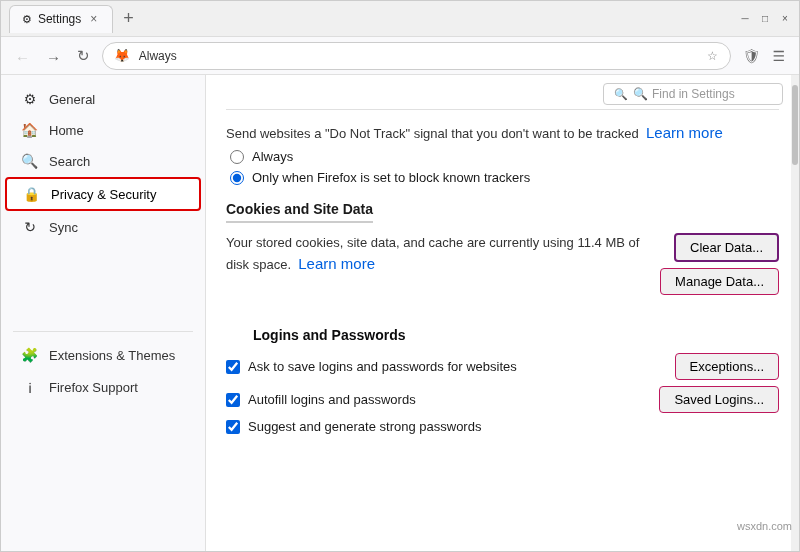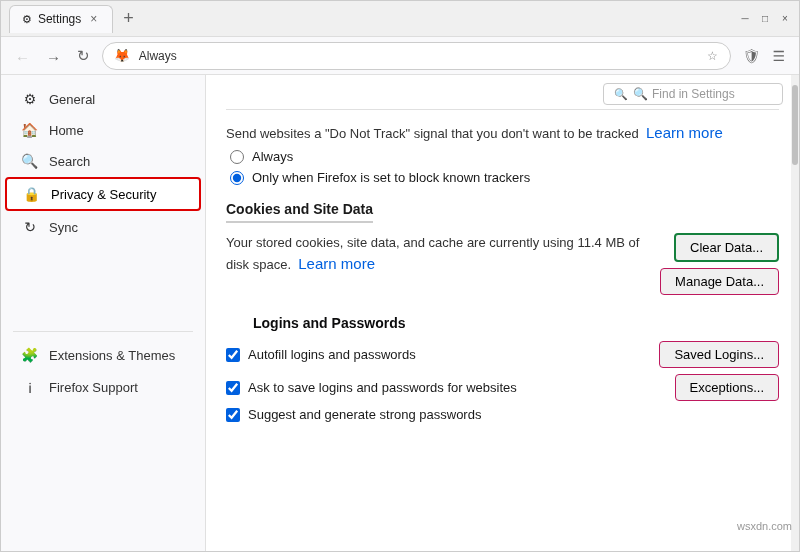--- a/index.html
+++ b/index.html
@@ -45,28 +45,28 @@
     .content-area { padding: 0 20px 20px; }
     .separator-line { height: 1px; background: #e0e0e0; margin-bottom: 14px; }
 
     .dnt-section { margin-bottom: 16px; }
     .dnt-text { font-size: 13px; color: #333; margin-bottom: 8px; }
     .learn-more { color: #0060df; text-decoration: none; font-size: 15px; }
     .radio-group { display: flex; flex-direction: column; gap: 6px; padding-left: 4px; }
     .radio-item { display: flex; align-items: center; gap: 8px; font-size: 13px; }
     .radio-item input[type="radio"] { accent-color: #0060df; width: 14px; height: 14px; }
 
-    .section { margin-bottom: 20px; }
+    .section { margin-bottom: 32px; }
 
     .section-row { display: flex; align-items: flex-start; justify-content: space-between; gap: 8px; }
     .section-text { flex: 1; font-size: 13px; color: #333; line-height: 1.5; }
     .section-btn-group { display: flex; flex-direction: column; gap: 6px; align-items: flex-end; flex-shrink: 0; }
 
     .btn { background: #f0f0f0; border: 1px solid #be185d; border-radius: 4px; padding: 5px 14px; font-size: 13px; cursor: pointer; white-space: nowrap; }
-    .btn.primary-outline { border: 2px solid #15803d; }
+    .btn.primary-outline { border: 2px solid #701a75; }
 
     .checkbox-row { display: flex; align-items: center; gap: 8px; font-size: 13px; margin-top: 10px; }
     .checkbox-row input[type="checkbox"] { width: 14px; height: 14px; }
 
     .logins-section { margin-top: 10px; }
     .logins-title { font-size: 14px; font-weight: bold; color: #0c0c0d; margin-bottom: 10px; margin-left: 27px; }
     .login-row { display: flex; align-items: center; justify-content: space-between; gap: 12px; margin-bottom: 6px; }
     .login-text { display: flex; align-items: center; gap: 8px; font-size: 13px; }
     .login-text input[type="checkbox"] { width: 14px; height: 14px; accent-color: #0060df; }
 
@@ -186,31 +186,31 @@
               <button class="btn primary-outline">Clear Data...</button>
               <button class="btn">Manage Data...</button>
             </div>
           </div>
         </div>
 
         <div class="logins-section">
           <div class="logins-title">Logins and Passwords</div>
           <div class="login-row">
             <label class="login-text">
+              <input type="checkbox" checked="" style="">
+              <span>Ask to save logins and passwords for websites</span>
+            </label>
+            <button class="btn">Exceptions...</button>
+          </div>
+          <div class="login-row">
+            <label class="login-text">
               <input type="checkbox" checked="" style="accent-color: rgb(0, 96, 223);">
               <span>Autofill logins and passwords</span>
             </label>
             <button class="btn">Saved Logins...</button>
-          </div>
-          <div class="login-row">
-            <label class="login-text">
-              <input type="checkbox" checked="" style="">
-              <span>Ask to save logins and passwords for websites</span>
-            </label>
-            <button class="btn">Exceptions...</button>
           </div>
           <div class="login-row">
             <label class="login-text">
               <input type="checkbox" checked="" style="accent-color: rgb(0, 96, 223);">
               <span>Suggest and generate strong passwords</span>
             </label>
           </div>
         </div>
       </div>
 

